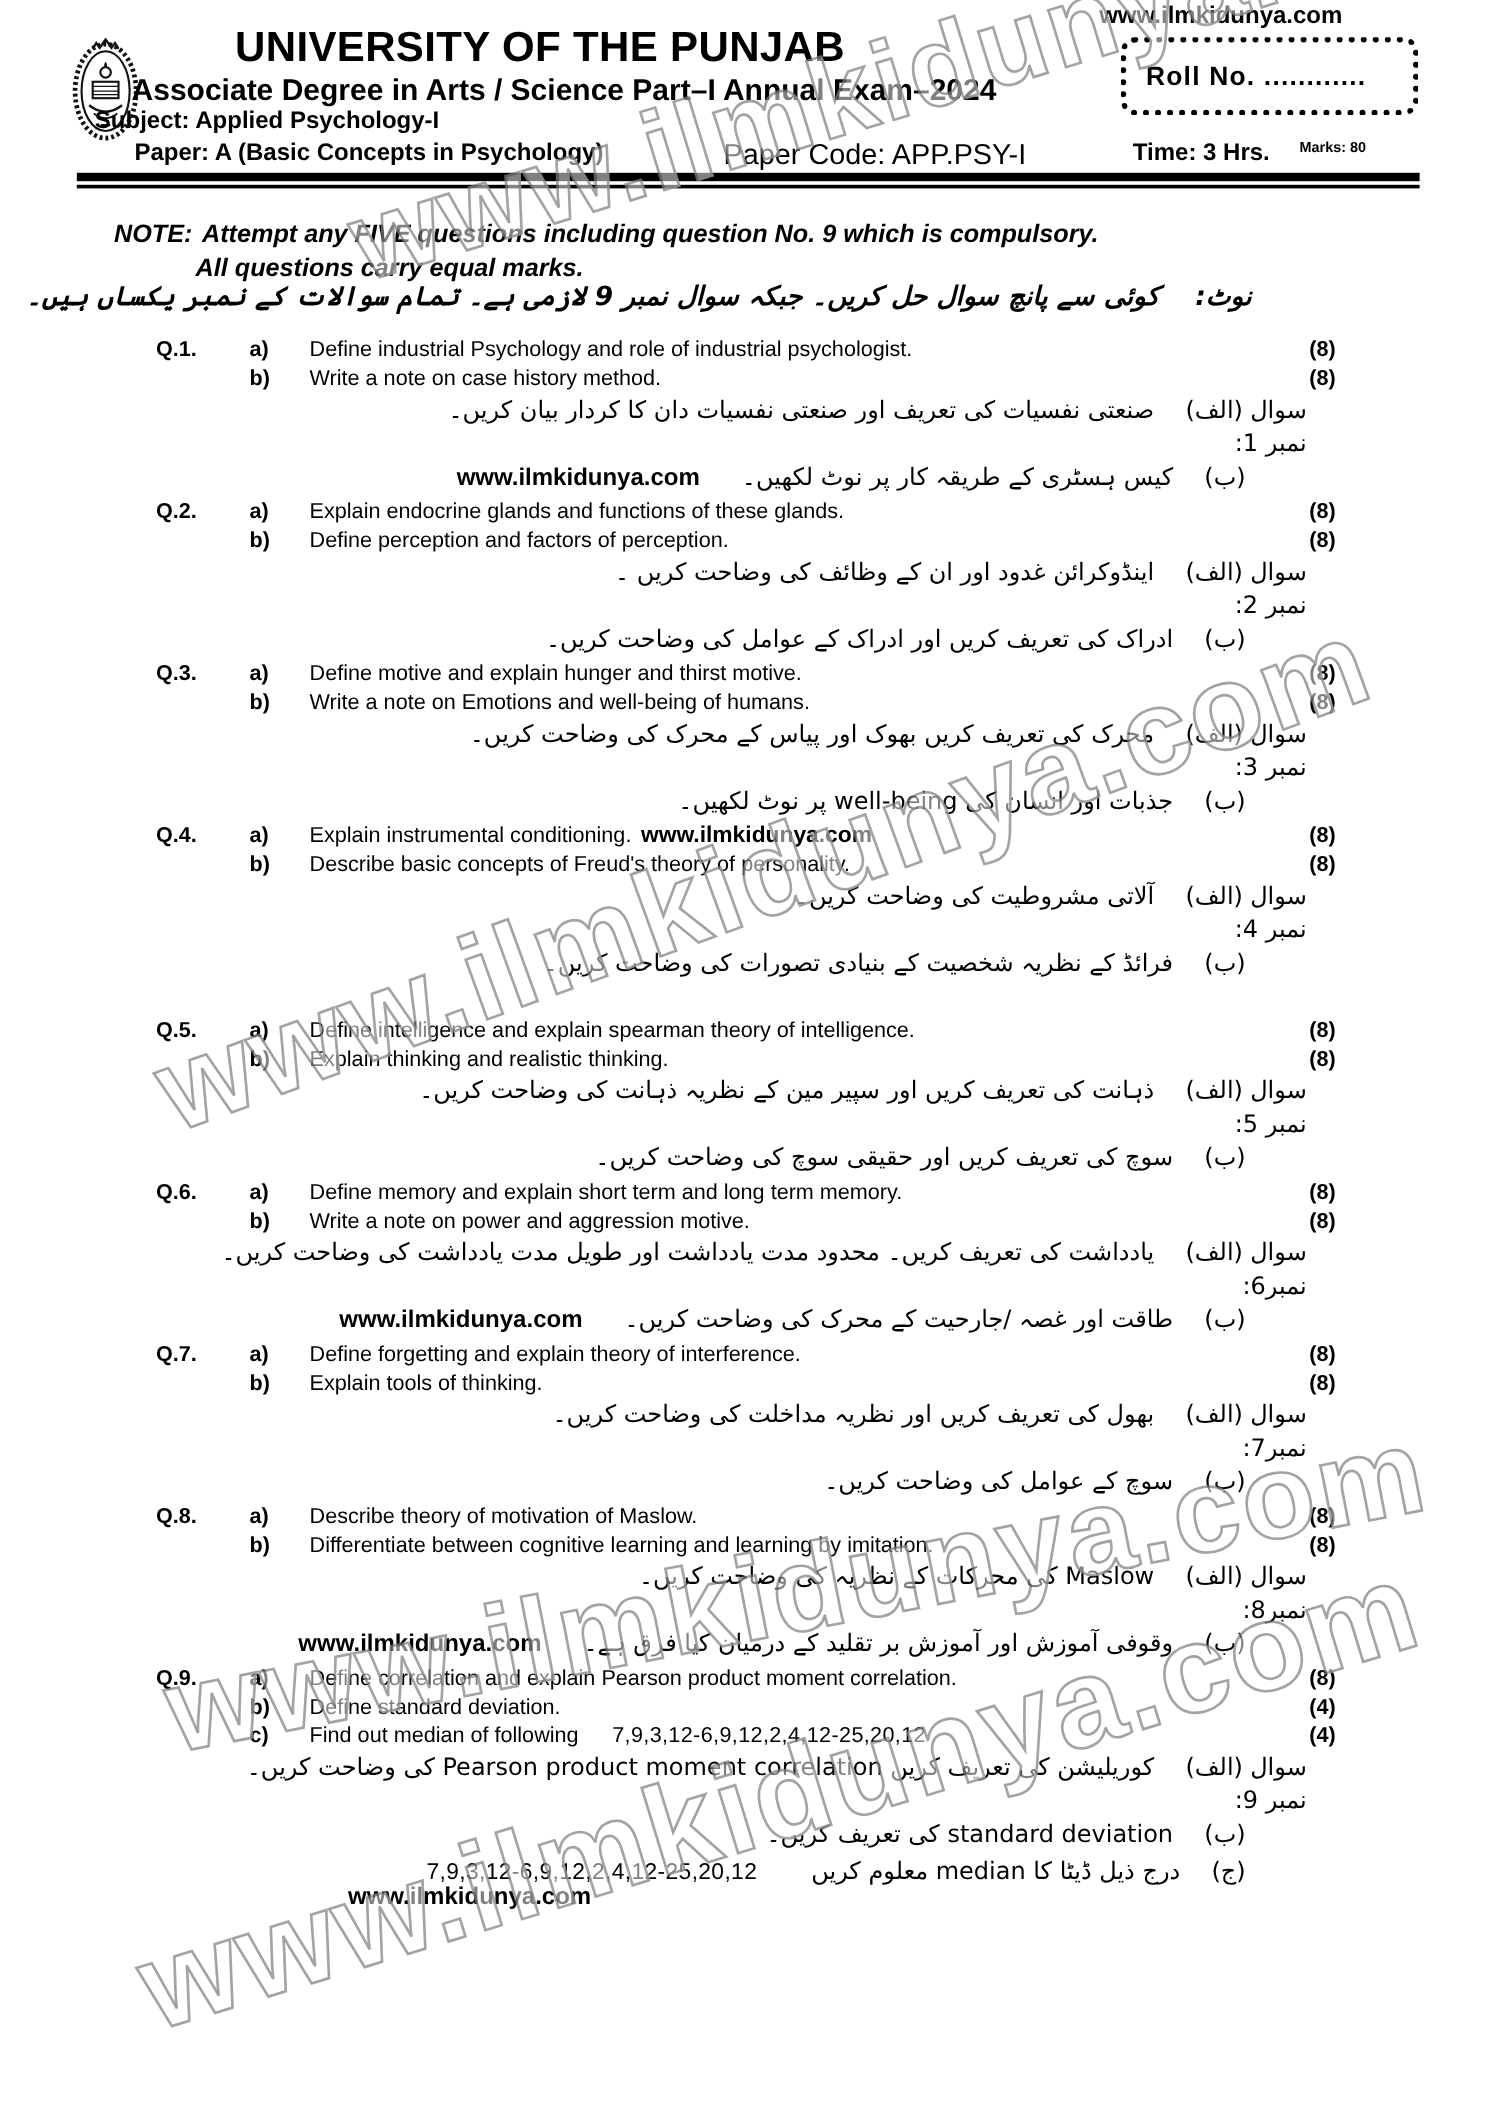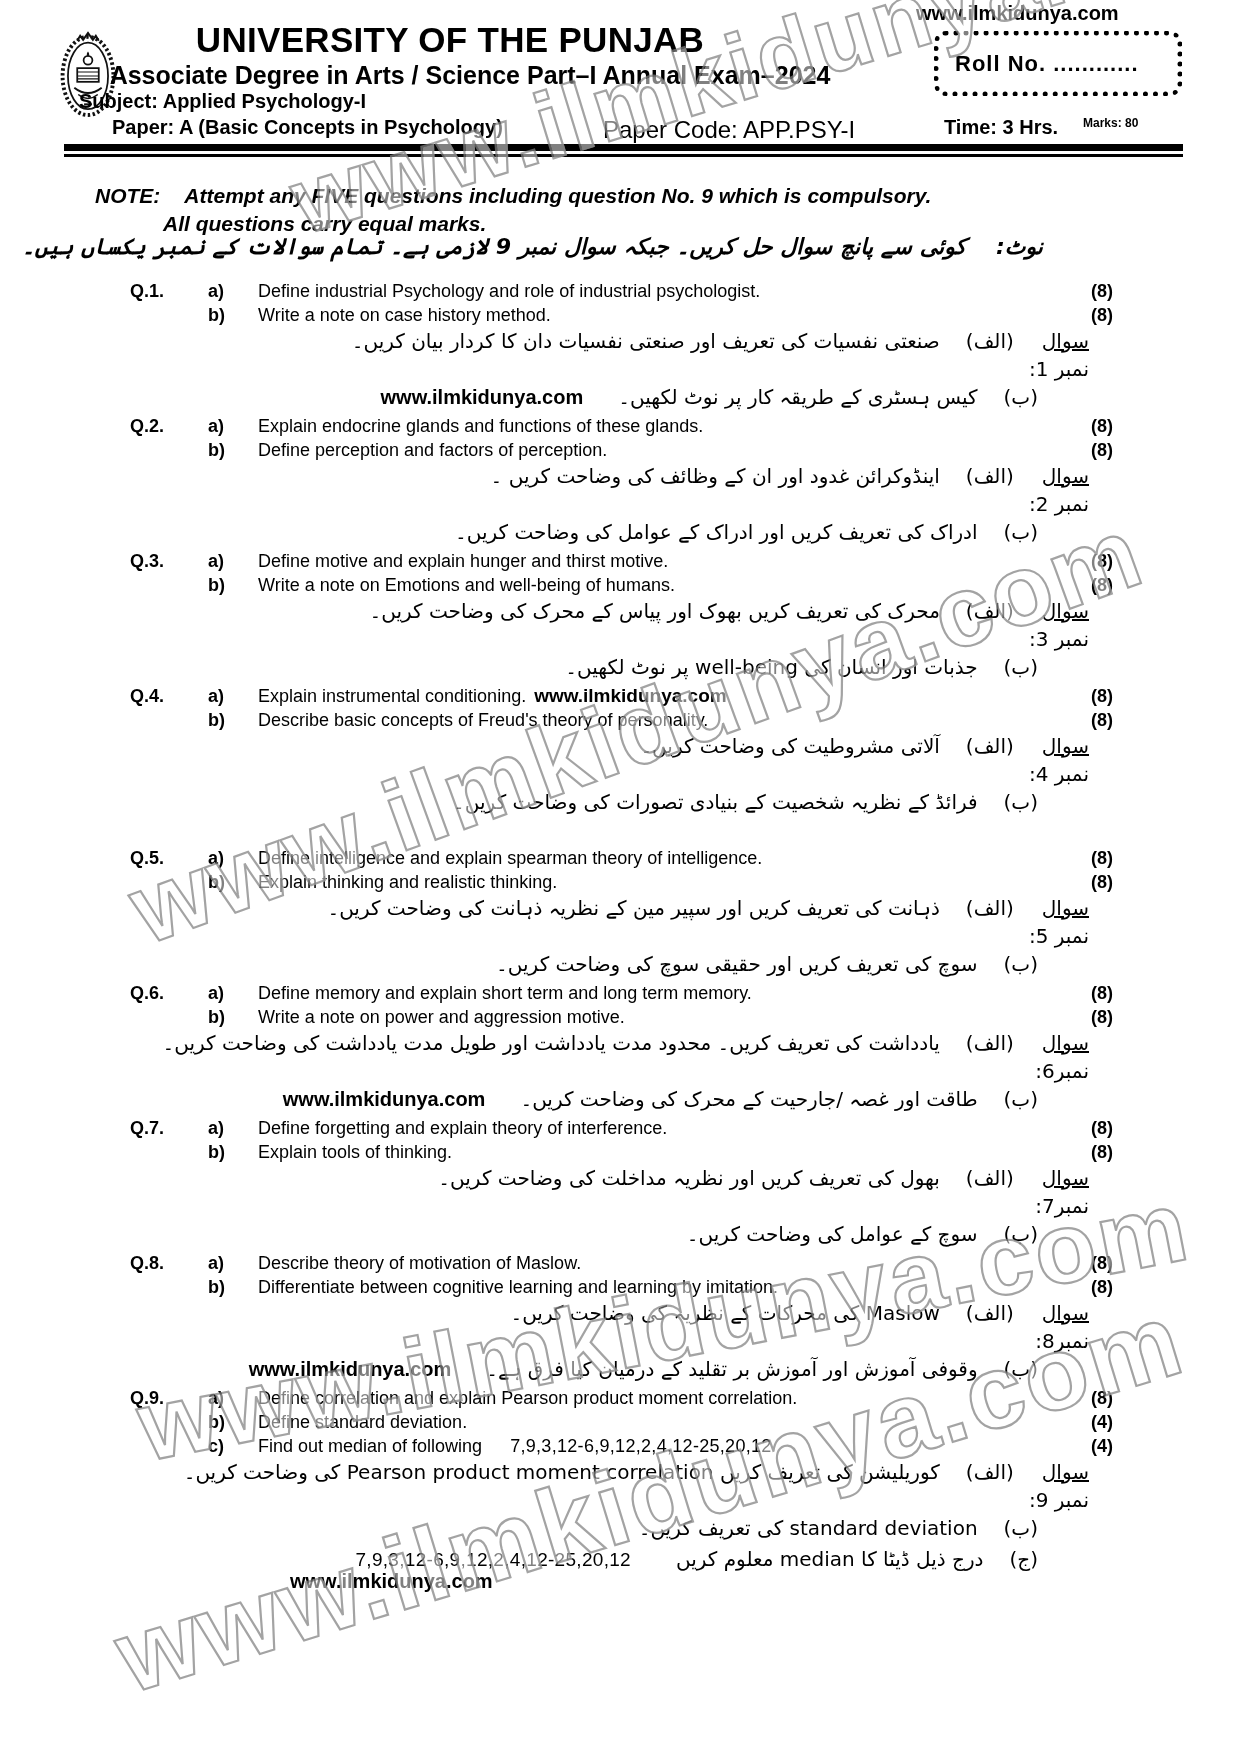--- a/index.html
+++ b/index.html
@@ -17,41 +17,41 @@
             padding-left:16px;font-size:22px;font-weight:700;letter-spacing:1px;}
   .subject{position:absolute;left:79px;top:90px;font-size:20px;font-weight:700;}
   .paper-label{position:absolute;left:79px;top:116px;font-size:20px;font-weight:700;margin-left:33px;}
   .paper-code{position:absolute;left:603px;top:116px;font-size:24px;font-weight:400;}
   .time-label{position:absolute;left:944px;top:116px;font-size:20px;font-weight:700;}
   .marks-label{position:absolute;left:1083px;top:116px;font-size:12px;font-weight:700;}
   .rule{position:absolute;left:64px;right:58px;top:144px;height:3px;
         border-top:7px solid #000;border-bottom:3px solid #000;}
   
   .note1{position:absolute;left:95px;top:184px;font-size:21px;font-weight:700;font-style:italic;}
-  .note1 .nlabel{margin-right:24px;}
+  .note1 .nlabel{margin-right:8px;}
   .note2{position:absolute;left:163px;top:212px;font-size:21px;font-weight:700;font-style:italic;}
   .ur-note{position:absolute;right:198px;top:234px;direction:rtl;display:flex;align-items:baseline;
            font-family:"DejaVu Sans",sans-serif;font-size:22px;font-weight:700;font-style:italic;}
   .ur-note .ur-note-label{margin-left:30px;}
   
   .questions{position:absolute;left:0;top:279px;width:1241px;padding-left:38px;}
   .q-block{margin:0;}
   .q-gap{margin-bottom:30px;}
   .en-row{display:flex;align-items:baseline;height:24px;line-height:24px;font-size:18px;
           padding:0 166px 0 92px;white-space:nowrap;}
   .qno{width:78px;font-weight:700;}
   .qletter{width:50px;font-weight:700;}
   .series{margin-left:28px;letter-spacing:.3px;}
   .qmarks{margin-left:auto;font-weight:700;}
   .inline-url{margin-left:8px;font-size:19px;}
   .ur-row{display:flex;direction:rtl;align-items:baseline;height:28px;line-height:28px;
           font-size:20px;padding-right:190px;font-family:"DejaVu Sans",sans-serif;white-space:nowrap;}
   .ur-row.bay{padding-right:241px;margin-bottom:3px;}
   .ur-row.jeem{padding-right:241px;}
-  .ur-qword{margin-left:28px;text-decoration:underline;}
+  .ur-qword{margin-left:6px;}
   .ur-label{margin-left:26px;}
   .burl{font-weight:700;direction:ltr;unicode-bidi:isolate;
         font-family:"Liberation Sans",sans-serif;font-size:20px;margin-right:35px;}
   .ur-series{direction:ltr;unicode-bidi:isolate;margin-right:45px;
              font-family:"Liberation Sans",sans-serif;font-size:19px;letter-spacing:.3px;}
   .footer-url{position:absolute;left:290px;top:1570px;font-size:20px;font-weight:700;}
   
   .wm{position:absolute;white-space:nowrap;font-weight:700;font-size:100px;letter-spacing:3px;
       color:transparent;-webkit-text-stroke:2.2px rgba(128,128,128,.72);
       text-shadow:1px 1px 0 rgba(255,255,255,.5);pointer-events:none;z-index:5;

